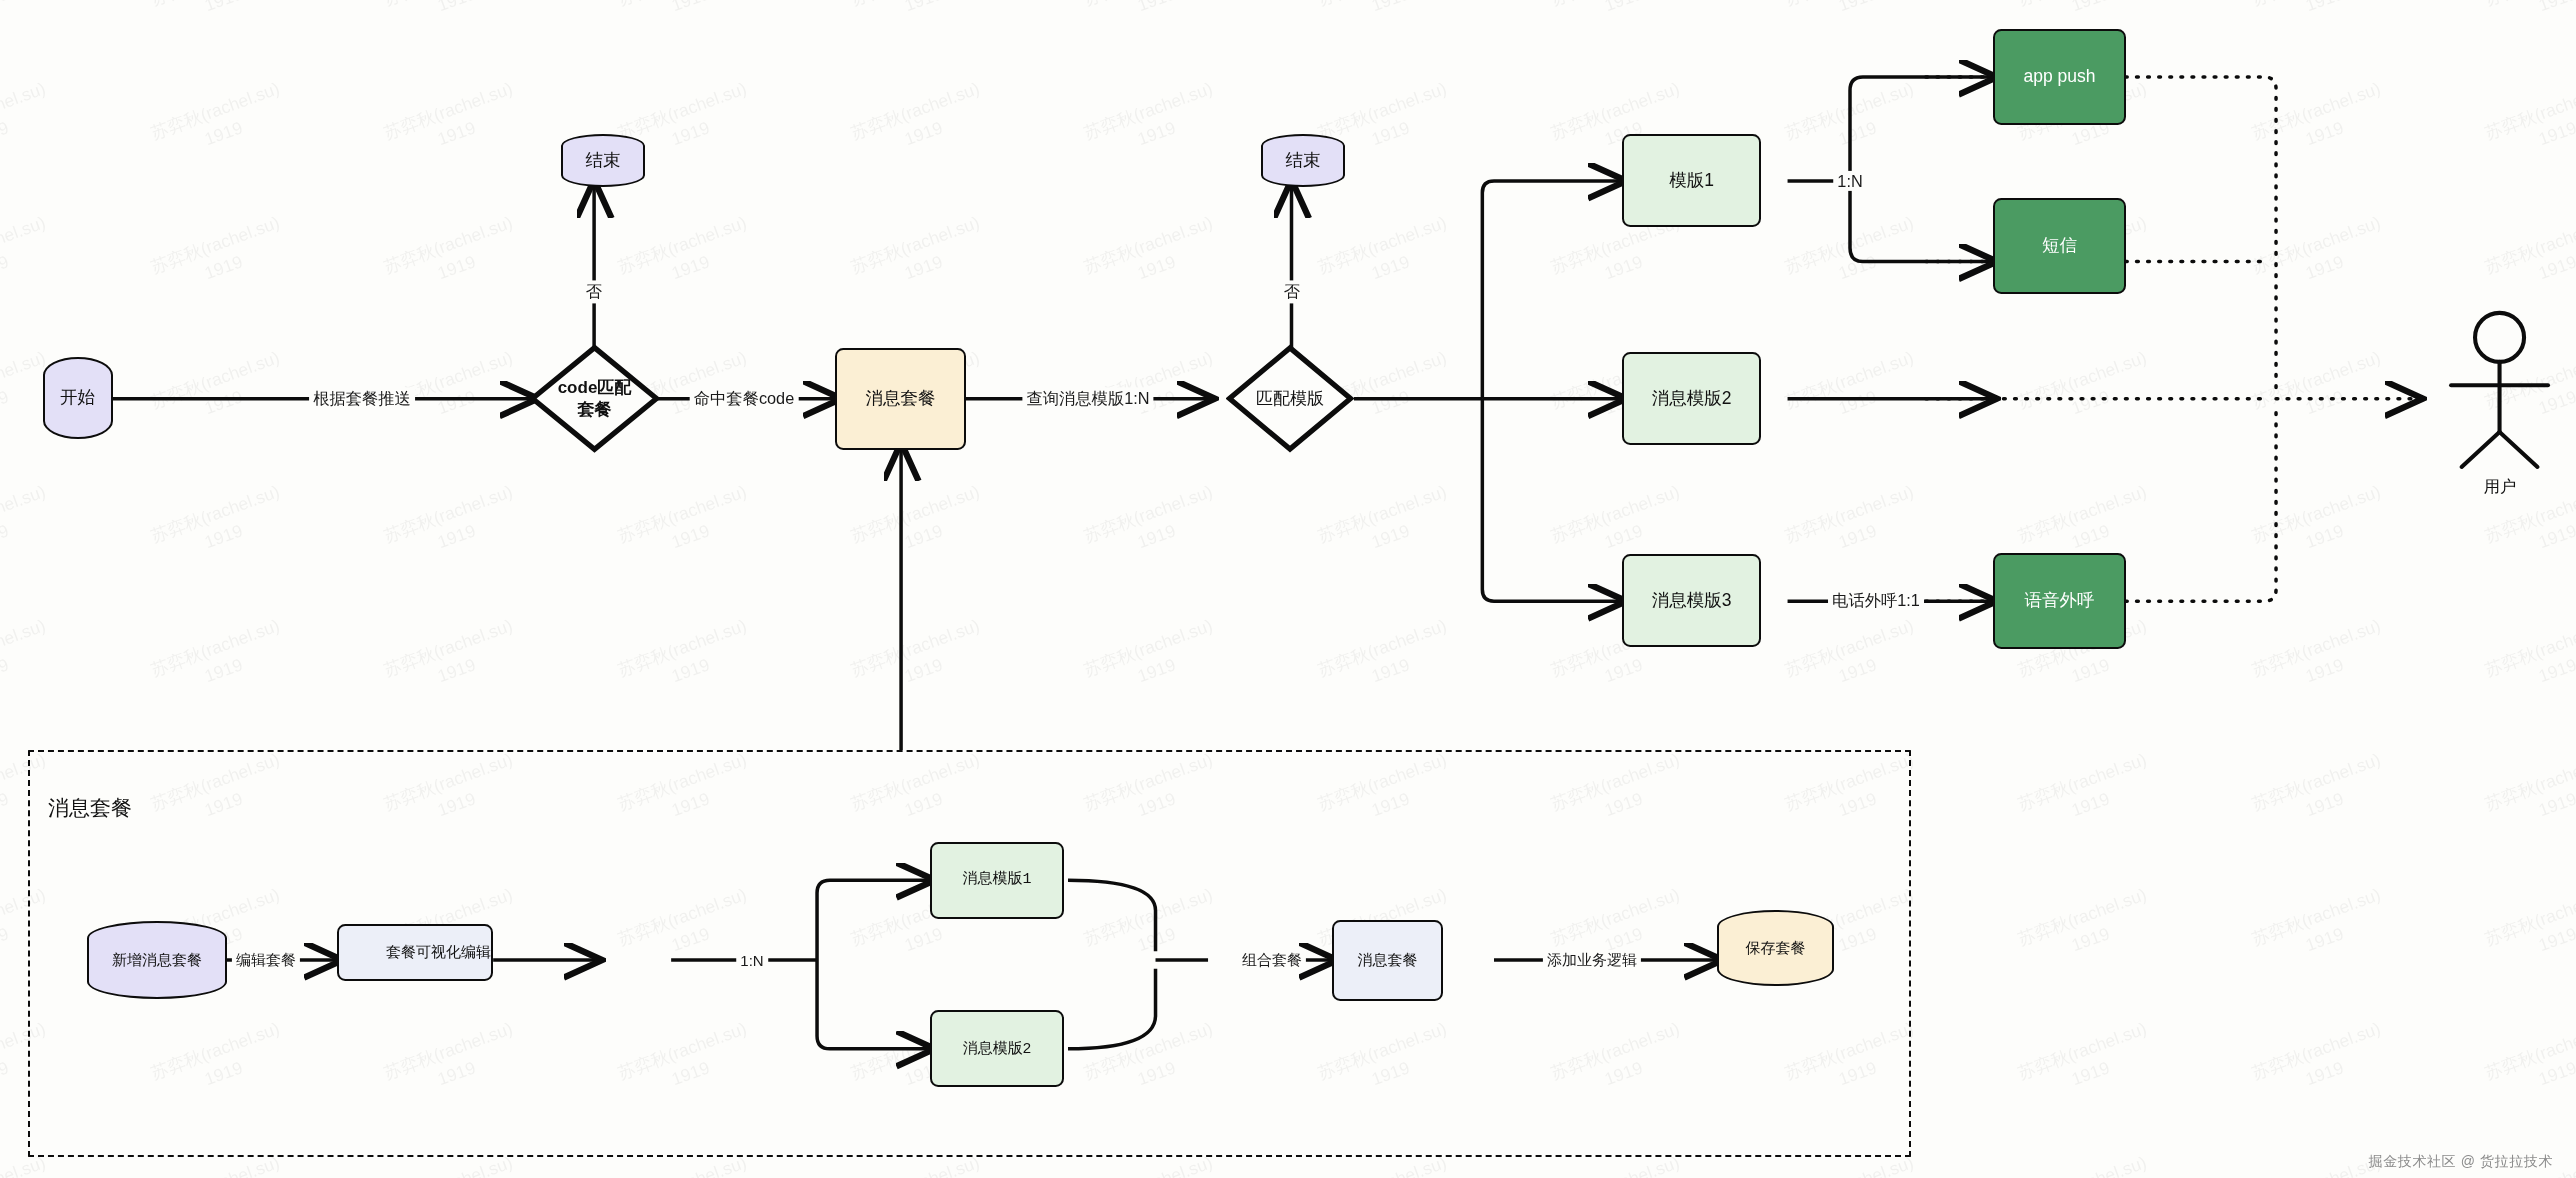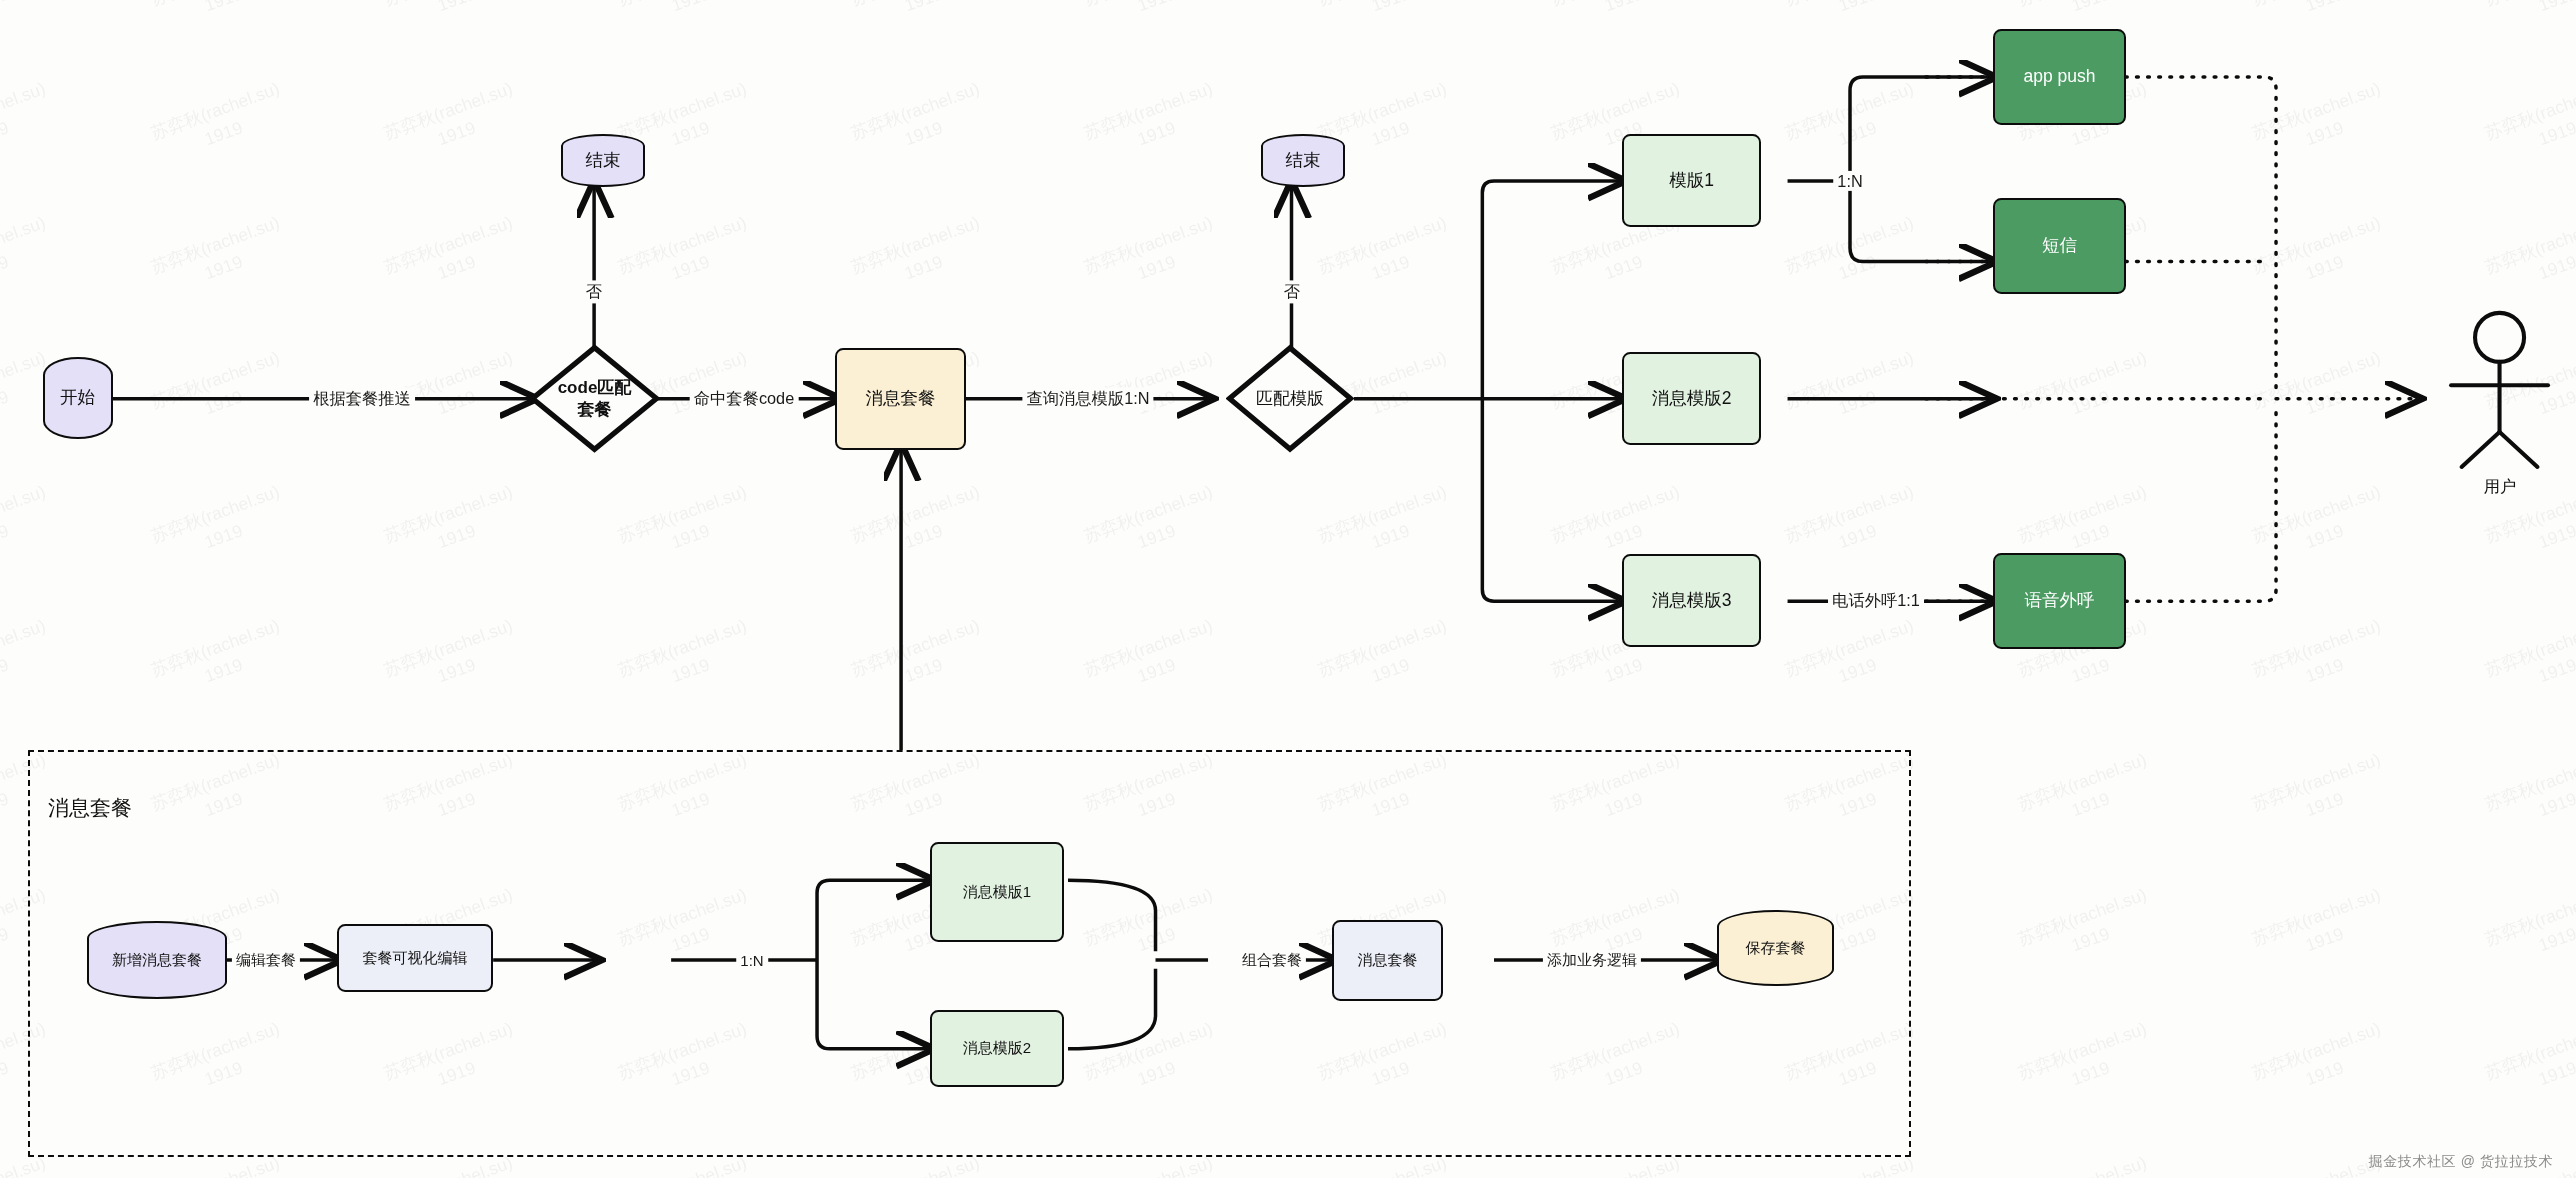--- a/index.html
+++ b/index.html
@@ -665,26 +665,26 @@
   <div class="edgelabel" style="left:1850px;top:181px;">1:N</div>
   <div class="edgelabel" style="left:1876px;top:601px;">电话外呼1:1</div>
 
   <div class="subgraph" style="left:28px;top:750px;width:1879px;height:403px;"></div>
   <div class="subgraph-title" style="left:48px;top:794px;">消息套餐</div>
 
   <div class="node stadium purple smalltext" style="left:55px;top:921px;width:140px;height:78px;">
     <span>新增消息套餐</span>
   </div>
 
-  <div class="node rect bluegrey smalltext" style="left:337px;top:924px;width:156px;height:68px;">
+  <div class="node rect bluegrey smalltext" style="left:337px;top:924px;width:156px;height:57px;justify-content:flex-end;">
     <span>套餐可视化编辑</span>
   </div>
 
 
-  <div class="node rect greenlight smalltext" style="left:930px;top:842px;width:134px;height:100px;">
+  <div class="node rect greenlight smalltext" style="left:930px;top:842px;width:134px;height:77px;font-family:Liberation Mono, monospace;">
     <span>消息模版1</span>
   </div>
 
   <div class="node rect greenlight smalltext" style="left:930px;top:1010px;width:134px;height:77px;">
     <span>消息模版2</span>
   </div>
 
   <div class="node rect bluegrey smalltext" style="left:1332px;top:920px;width:111px;height:81px;">
     <span>消息套餐</span>
   </div>

